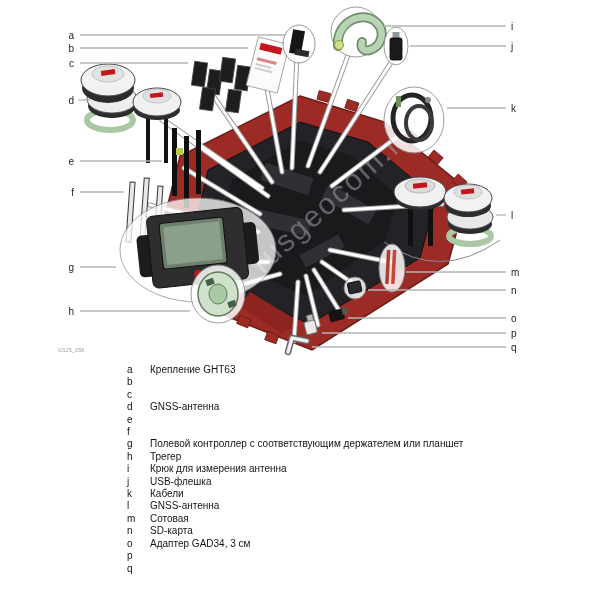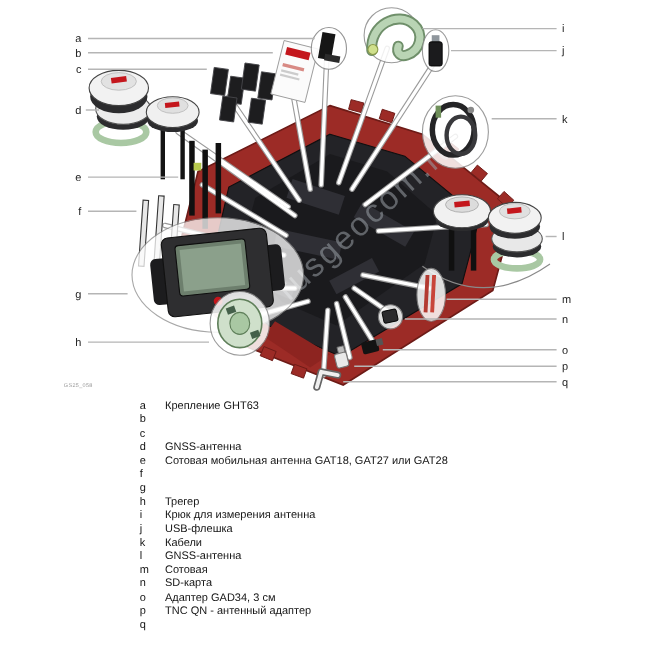--- a/index.html
+++ b/index.html
@@ -282,27 +282,27 @@
       </div>
       <div class="lrow">
         <span class="lkey">c</span>
       </div>
       <div class="lrow">
         <span class="lkey">d</span>
         <span class="ltext">GNSS-антенна</span>
       </div>
       <div class="lrow">
         <span class="lkey">e</span>
-        <span class="ltext">Сотовая мобильная антенна GAT18, GAT27 или GAT28</span>
       </div>
       <div class="lrow">
         <span class="lkey">f</span>
       </div>
       <div class="lrow">
         <span class="lkey">g</span>
+        <span class="ltext">Полевой контроллер с соответствующим держателем или планшет</span>
       </div>
       <div class="lrow">
         <span class="lkey">h</span>
         <span class="ltext">Трегер</span>
       </div>
       <div class="lrow">
         <span class="lkey">i</span>
         <span class="ltext">Крюк для измерения антенна</span>
       </div>
       <div class="lrow">
@@ -324,19 +324,18 @@
       <div class="lrow">
         <span class="lkey">n</span>
         <span class="ltext">SD-карта</span>
       </div>
       <div class="lrow">
         <span class="lkey">o</span>
         <span class="ltext">Адаптер GAD34, 3 см</span>
       </div>
       <div class="lrow">
         <span class="lkey">p</span>
-        <span class="ltext">TNC QN - антенный адаптер</span>
       </div>
       <div class="lrow">
         <span class="lkey">q</span>
       </div>
     </div>
 </div>
 
 </body></html>

